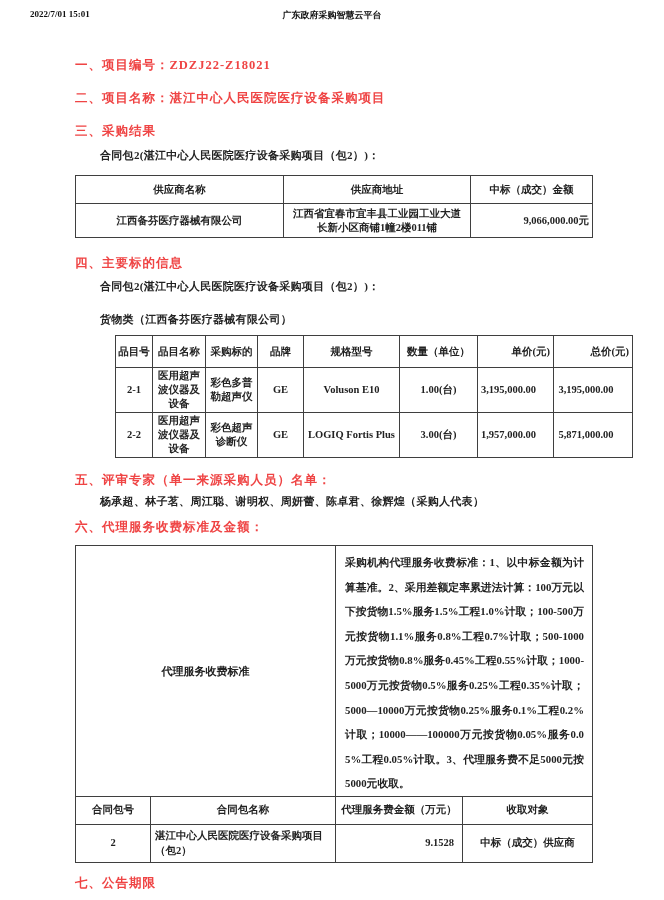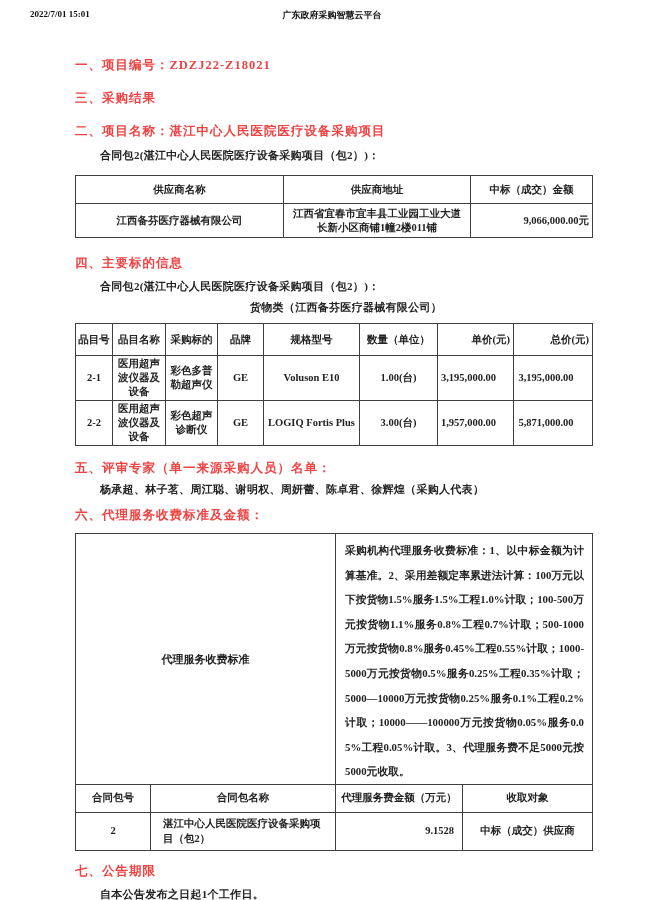--- a/index.html
+++ b/index.html
@@ -17,68 +17,68 @@
 
   .h { font-size:12.5px; color:#ef4444; letter-spacing:1px; line-height:15px; }
   .h.first { margin-top:36px; }
   .mt18 { margin-top:18px; }
   .mt15 { margin-top:15px; }
   .mt13 { margin-top:13px; }
   .mt12 { margin-top:12px; }
 
   .sub { font-size:11px; line-height:13px; margin-top:10px; padding-left:25px; letter-spacing:0.3px; }
   .sub.tight { margin-top:9px; }
-  .sub.cat   { margin-top:8px;text-align:center; }
+  .sub.cat   { margin-top:20px; }
 
   table { border-collapse:collapse; width:517px; table-layout:fixed;
           font-size:10.5px; color:#222; }
   th,td { border:1px solid #3f3f3f; font-weight:700; text-align:center;
           line-height:14px; padding:1px 2px; overflow:hidden; }
 
   
   .t-supplier { margin-top:13px; }
   .t-supplier th { height:28px; }
   .t-supplier td { height:34px; }
   .t-supplier .addr { padding:0 6px; }
   .t-supplier .amt  { text-align:right; padding-right:3px; }
 
   
-  .t-items { margin-top:9px; }
+  .t-items { margin-top:9px;margin-left:40px; }
   .t-items th { height:32px; }
   .t-items td { height:35px; }
   .t-items .num { text-align:center; padding-right:16px; }
   .t-items th.num { text-align:right; padding-right:3px; }
 
   
   .t-fee { margin-top:10px; }
   .t-fee .bigrow td { height:196px; }
   .t-fee .std-label { font-size:11px; }
   .t-fee .std-text  { text-align:justify; text-justify:inter-character;
                       word-break:break-all; vertical-align:top;
                       line-height:24.6px; font-size:10.8px; padding:4px 8px 0 9px; }
   .t-fee th { height:28px; }
   .t-fee .datarow td { height:38px; }
-  .t-fee .pkg-name { text-align:left; line-height:15px; padding:2px 12px; }
+  .t-fee .pkg-name { text-align:left; line-height:15px; padding:2px 4px; }
   .t-fee .fee-amt  { text-align:right; padding-right:8px; }
 </style>
 </head>
 <body>
 
 <div class="print-header">
   <span class="ts">2022/7/01 15:01</span>
   <span class="site">广东政府采购智慧云平台</span>
 </div>
 
 <div class="doc">
 
   <div class="h first">一、项目编号：ZDZJ22-Z18021</div>
 
+  <div class="h mt18">二、项目名称：湛江中心人民医院医疗设备采购项目</div>
+
   <div class="h mt18">三、采购结果</div>
-
-  <div class="h mt18">二、项目名称：湛江中心人民医院医疗设备采购项目</div>
   <div class="sub">合同包2(湛江中心人民医院医疗设备采购项目（包2）)：</div>
 
   <table class="t-supplier">
     <colgroup>
         <col style="width:208px">
         <col style="width:187px">
         <col style="width:122px">
       </colgroup>
     <tbody>
         <tr>

